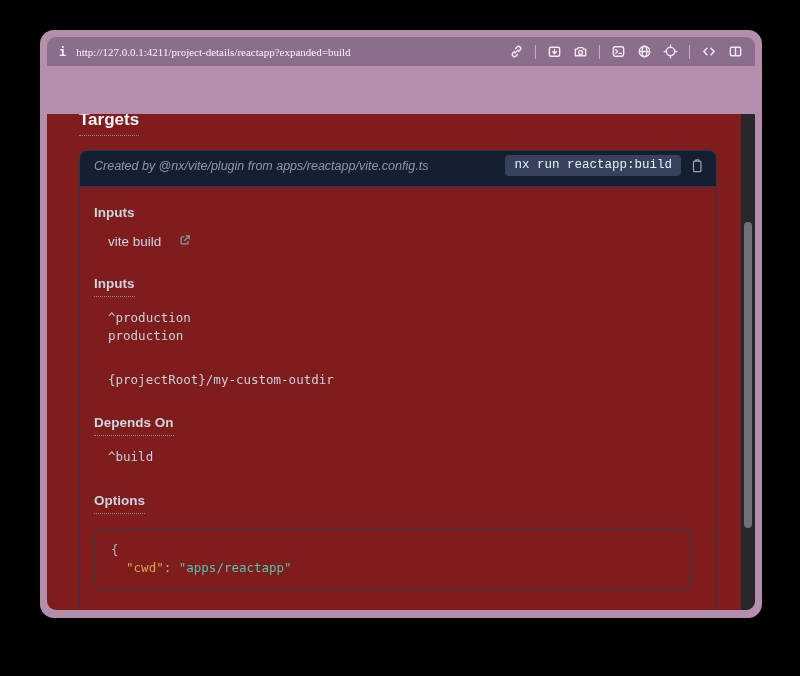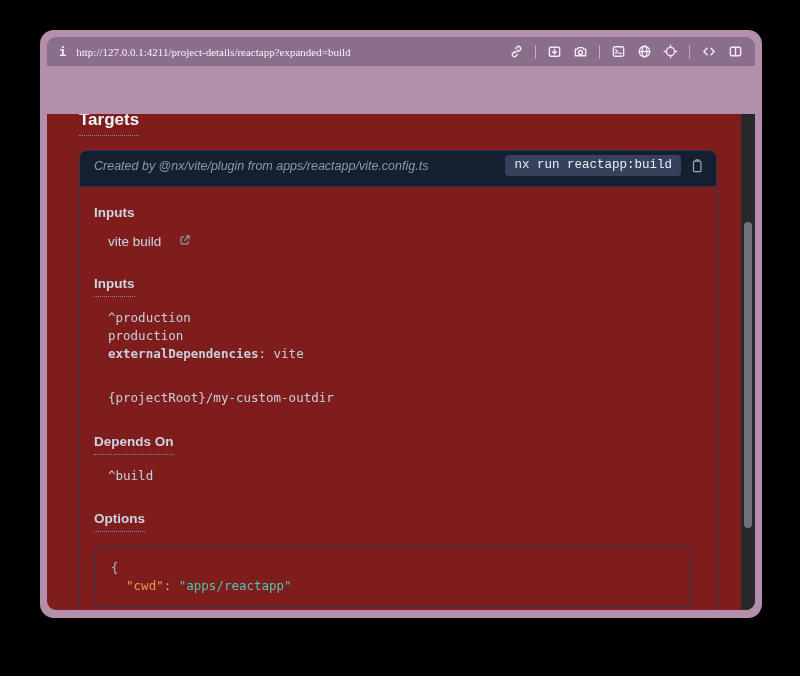--- a/index.html
+++ b/index.html
@@ -201,21 +201,21 @@
                     <path d="M12.6 3.4 L7.6 8.4"></path>
                   </svg>
                 </span>
               </div>
             </div>
 
             <div class="sec">
               <div class="section-label">
                 <span class="dotted">Inputs</span>
               </div>
-              <div class="mono-block"><div>^production</div><div>production</div><div><span class="mono-bold">externalDependencies</span><span>: vite</span></div></div>
+              <div class="mono-block"><div>^production</div><div>production</div></div>
             </div>
 
             <div class="sec">
               <div class="mono-block">{projectRoot}/my-custom-outdir</div>
             </div>
 
             <div class="sec">
               <div class="section-label">
                 <span class="dotted">Depends On</span>
               </div>

